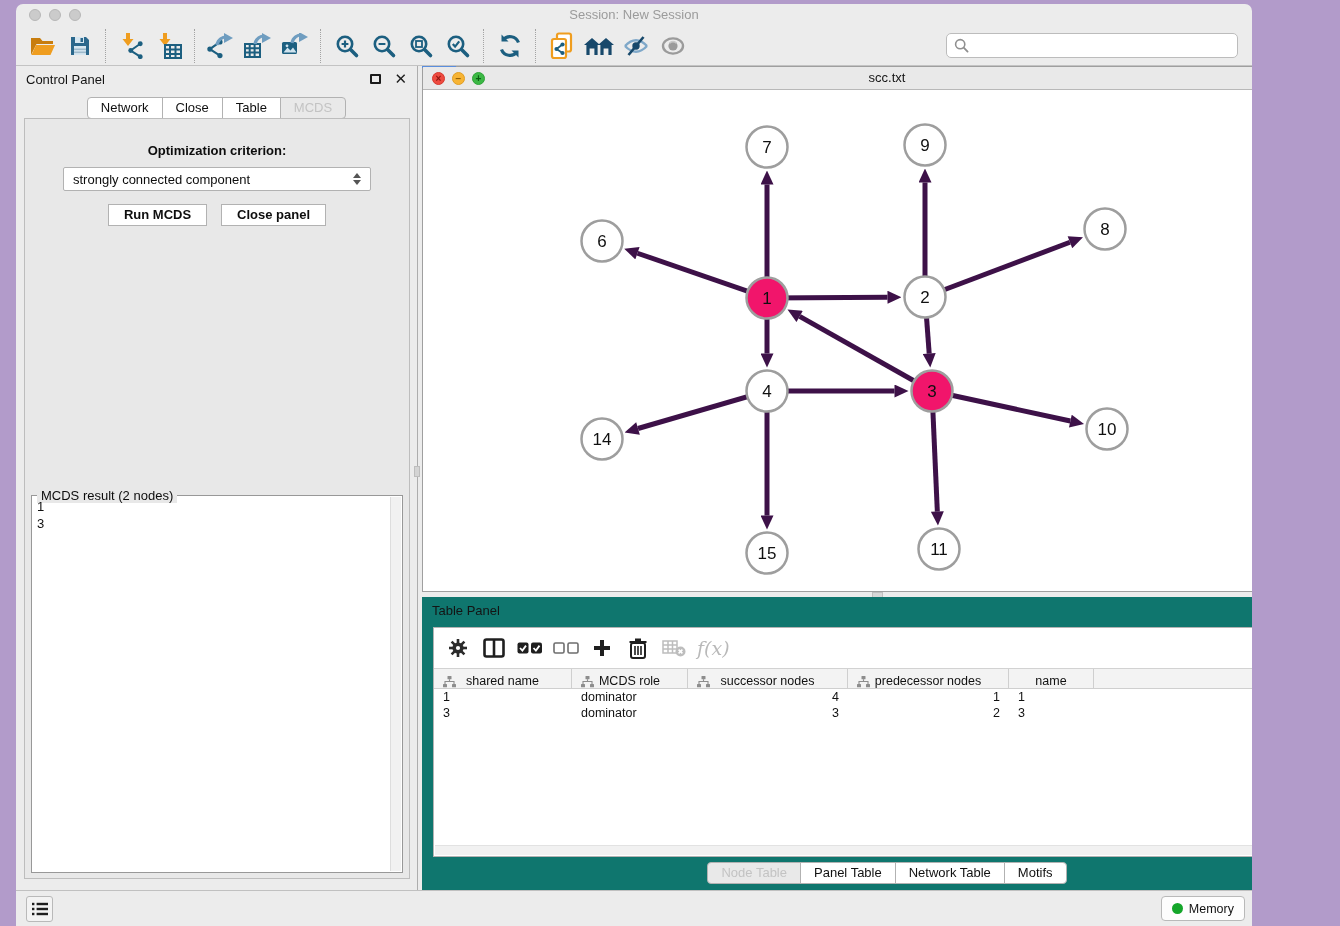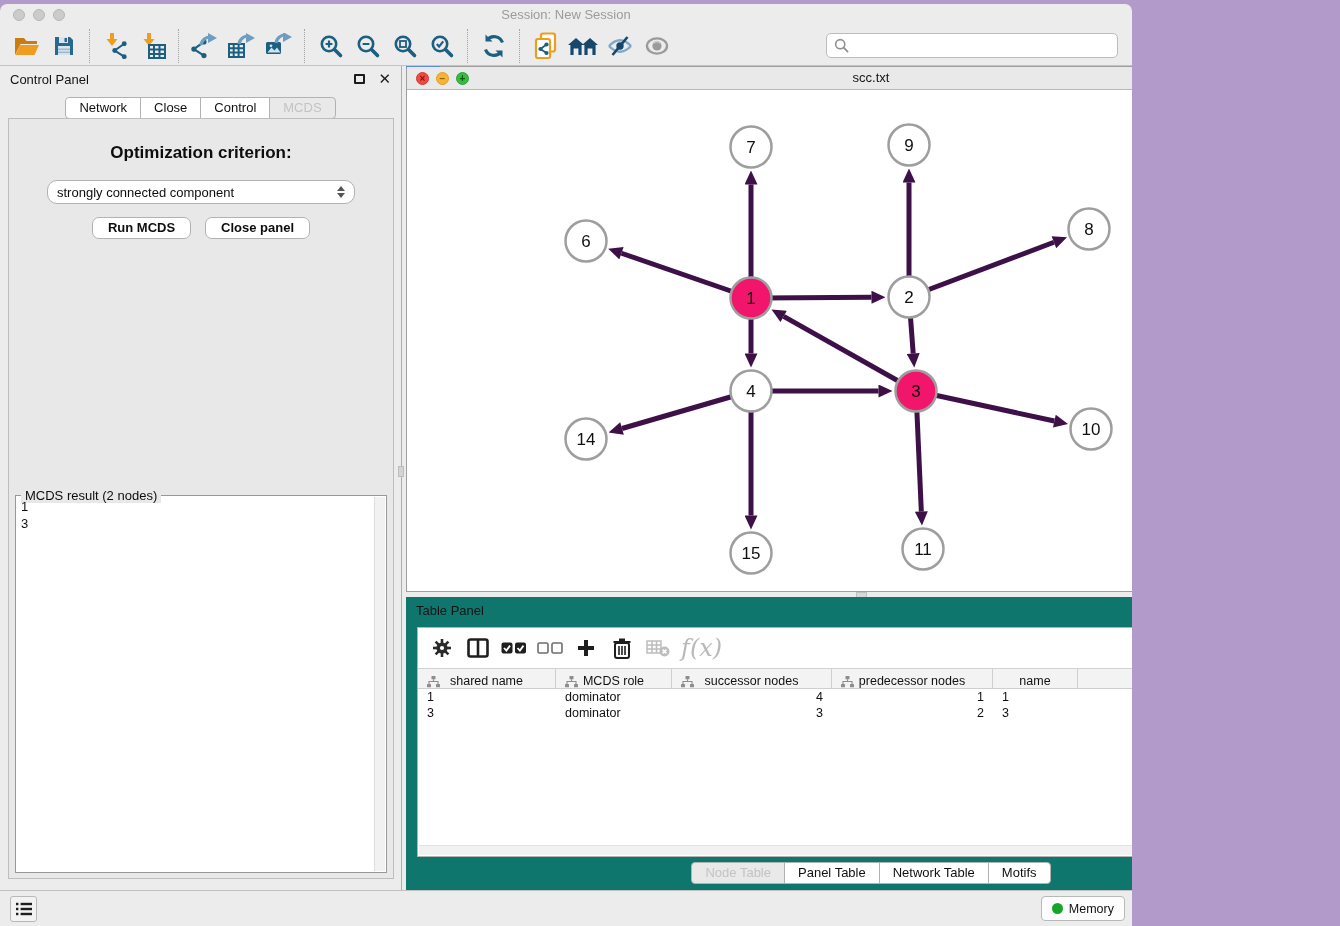--- a/index.html
+++ b/index.html
@@ -2,21 +2,21 @@
 <html><head>
 <meta charset="utf-8">
 <style>
   * { box-sizing: border-box; }
   html, body { margin: 0; padding: 0; }
   body {
     width: 1340px; height: 926px; position: relative; overflow: hidden;
     background: #b29bca;
     font-family: "Liberation Sans", "DejaVu Sans", sans-serif;
   }
-  .window { position: absolute; left: 0; top: 4px; width: 1132px; height: 922px;
+  .window { position: absolute; left: 16px; top: 4px; width: 1236px; height: 922px;
     background: #ececec; border-radius: 7px 7px 0 0; overflow: hidden; }
 
   
   .titlebar { height: 22px; position: relative; }
   .traffic { position: absolute; left: 13px; top: 5px; display: flex; gap: 8px; }
   .tdot { width: 12px; height: 12px; border-radius: 50%; background: #cbcbcb; border: 1px solid #b7b7b7; }
   .win-title { text-align: center; font-size: 13px; line-height: 22px; color: #9b9b9b; }
 
   
   .main-toolbar { height: 40px; display: flex; align-items: center; padding: 0 8px;
@@ -38,29 +38,29 @@
   .tab:first-child { border-radius: 4px 0 0 4px; margin-left: 0; }
   .tab:last-child { border-radius: 0 4px 4px 0; }
   .tab.selected { background: #e9e9e9; color: #c3c3c3; }
 
   
   .cpanel { position: absolute; left: 0; top: 62px; width: 402px; bottom: 36px;
     background: #ececec; border-right: 1px solid #adadad; }
   .cp-tabs { position: absolute; left: 0; right: 0; top: 31px; }
   .cp-body { position: absolute; left: 8px; right: 7px; top: 52px; bottom: 11px;
     background: #e8e8e8; border: 1px solid #bdbdbd; }
-  .opt-label { text-align: center; margin-top: 24px; font-size: 17px; font-weight: bold; color: #0d0d0d; }
-  .combo { width: 308px; height: 24px; margin: 17px auto 0; background: #fff; border: 1px solid #b2b2b2;
-    border-radius: 10px; display: flex; align-items: center; padding: 0 9px; font-size: 13px; color: #0d0d0d; }
+  .opt-label { text-align: center; margin-top: 24px; font-size: 13px; font-weight: bold; color: #0d0d0d; }
+  .combo { width: 308px; height: 24px; margin: 9px auto 0; background: #fff; border: 1px solid #b2b2b2;
+    border-radius: 2px; display: flex; align-items: center; padding: 0 9px; font-size: 13px; color: #0d0d0d; }
   .combo-arrows { margin-left: auto; display: flex; flex-direction: column; gap: 2px; align-items: center; }
   .combo-arrows i { width: 0; height: 0; border-left: 4px solid transparent; border-right: 4px solid transparent; }
   .combo-arrows .up { border-bottom: 5px solid #555; }
   .combo-arrows .dn { border-top: 5px solid #555; }
   .btn-row { display: flex; justify-content: center; gap: 14px; margin-top: 13px; }
-  .push-btn { background: #fff; border: 1px solid #b2b2b2; border-radius: 7px; height: 22px;
+  .push-btn { background: #fff; border: 1px solid #b2b2b2; border-radius: 0; height: 22px;
     font-size: 13px; font-weight: bold; color: #0d0d0d; padding: 0 15px; line-height: 20px; font-family: inherit; }
   .result-group { position: absolute; left: 6px; right: 6px; top: 376px; bottom: 5px;
     border: 1px solid #989898; background: #fff; }
   .result-legend { position: absolute; top: -8px; left: 5px; background: #e8e8e8; padding: 0 4px;
     font-size: 13px; color: #0d0d0d; }
   .result-text { position: absolute; left: 2px; top: 2px; right: 14px; bottom: 2px;
     font-size: 13px; line-height: 17px; color: #111; white-space: pre; padding: 0 3px; overflow: hidden; }
   .result-scroll { position: absolute; top: 1px; bottom: 1px; right: 1px; width: 11px;
     background: #f1f1f1; border-left: 1px solid #ddd; }
   .v-handle { position: absolute; left: 398px; top: 462px; width: 6px; height: 11px;
@@ -81,21 +81,21 @@
   .nw-canvas { position: absolute; left: 0; right: 0; top: 23px; bottom: 0; background: #fff; }
   .h-handle { position: absolute; left: 856px; top: 588px; width: 11px; height: 6px;
     background: #d8d8d8; border: 1px solid #c0c0c0; }
 
   
   .tpanel { position: absolute; left: 406px; top: 593px; width: 930px; bottom: 36px; background: #0f766e; }
   .tp-white { position: absolute; left: 11px; right: 7px; top: 30px; bottom: 33px;
     background: #fff; border: 1px solid #b3b3b3; }
   .tp-toolbar { height: 40px; display: flex; align-items: center; gap: 10px; padding: 0 11px; }
   .tp-tbtn { min-width: 26px; height: 26px; display: flex; align-items: center; justify-content: center; }
-  .fx { font-family: "DejaVu Serif", "Liberation Serif", serif; font-style: italic; font-size: 24px; color: #b9b9b9; }
+  .fx { font-family: "DejaVu Serif", "Liberation Serif", serif; font-style: italic; font-size: 19px; color: #b9b9b9; }
   .thead { display: flex; border-top: 1px solid #d2d2d2; border-bottom: 1px solid #cfcfcf;
     background: #f3f3f3; height: 21px; }
   .th { position: relative; display: flex; align-items: flex-end; justify-content: center;
     font-size: 12.5px; color: #111; border-right: 1px solid #cfcfcf; }
   .th svg { position: absolute; left: 9px; }
   .trow { display: flex; height: 16px; align-items: center; }
   .td { font-size: 12.5px; color: #111; padding: 0 9px; overflow: hidden; white-space: nowrap; }
   .tp-vscroll { position: absolute; top: 1px; right: 1px; bottom: 1px; width: 10px;
     background: #f1f1f1; border-left: 1px solid #e2e2e2; }
   .tp-hscroll { position: absolute; left: 1px; right: 12px; bottom: 1px; height: 10px;
@@ -282,21 +282,21 @@
   <div class="cpanel">
     <div class="panel-head">
       <span>Control Panel</span>
       <span class="ph-spacer"></span>
       <span class="ph-float"></span>
       <span class="ph-close">✕</span>
     </div>
     <div class="tabs cp-tabs" id="cp-tabs">
         <span class="tab">Network</span>
         <span class="tab">Close</span>
-        <span class="tab">Control</span>
+        <span class="tab">Table</span>
         <span class="tab selected">MCDS</span>
       </div>
     <div class="cp-body">
       <div class="opt-label">Optimization criterion:</div>
       <div class="combo">
         <span>strongly connected component</span>
         <span class="combo-arrows">
             <i class="up"></i>
             <i class="dn"></i>
           </span>

